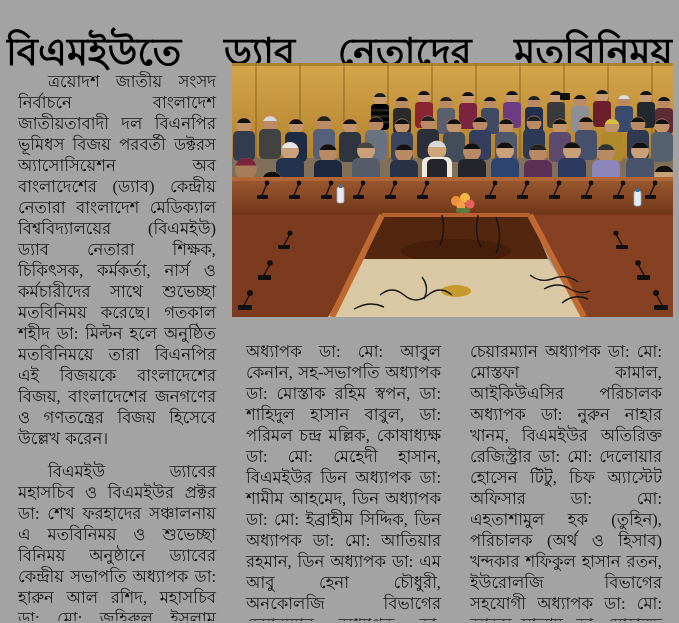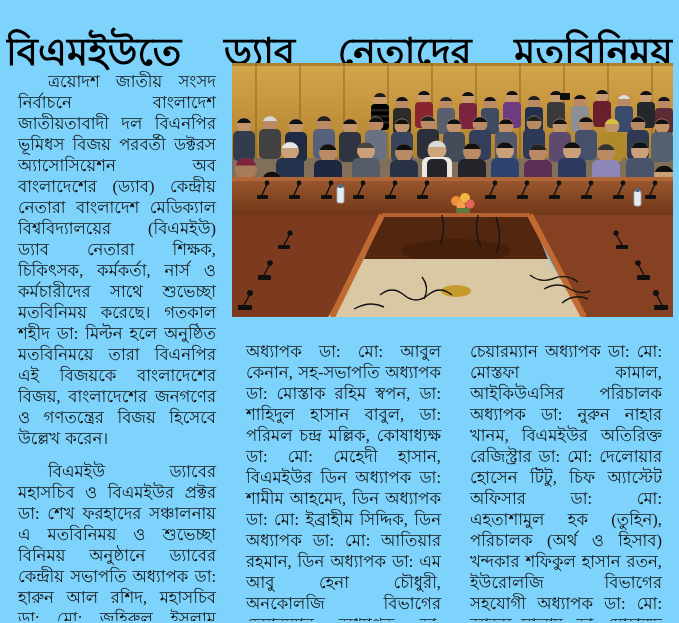--- a/index.html
+++ b/index.html
@@ -1,17 +1,17 @@
 <!DOCTYPE html>
 <html><head>
 <meta charset="utf-8">
 <style>
   html,body{margin:0;padding:0;background:#ffffff;}
   .page{
-    position:relative;width:679px;height:623px;background:#7dd3fc;
+    position:relative;width:679px;height:623px;background:#a3a3a3;
     font-family:"Liberation Serif","DejaVu Serif",serif;color:#141414;overflow:hidden;
   }
   .headline{
     position:absolute;left:6px;top:0px;width:667px;height:56px;
     font-size:38px;font-weight:bold;color:#000;line-height:54px;
     text-align:justify;text-align-last:justify;overflow:hidden;white-space:nowrap;
   }
   .photo-wrap{position:absolute;left:232px;top:63px;width:441px;height:254px;}
   .photo-wrap svg{display:block;width:100%;height:100%;}
   .col{

